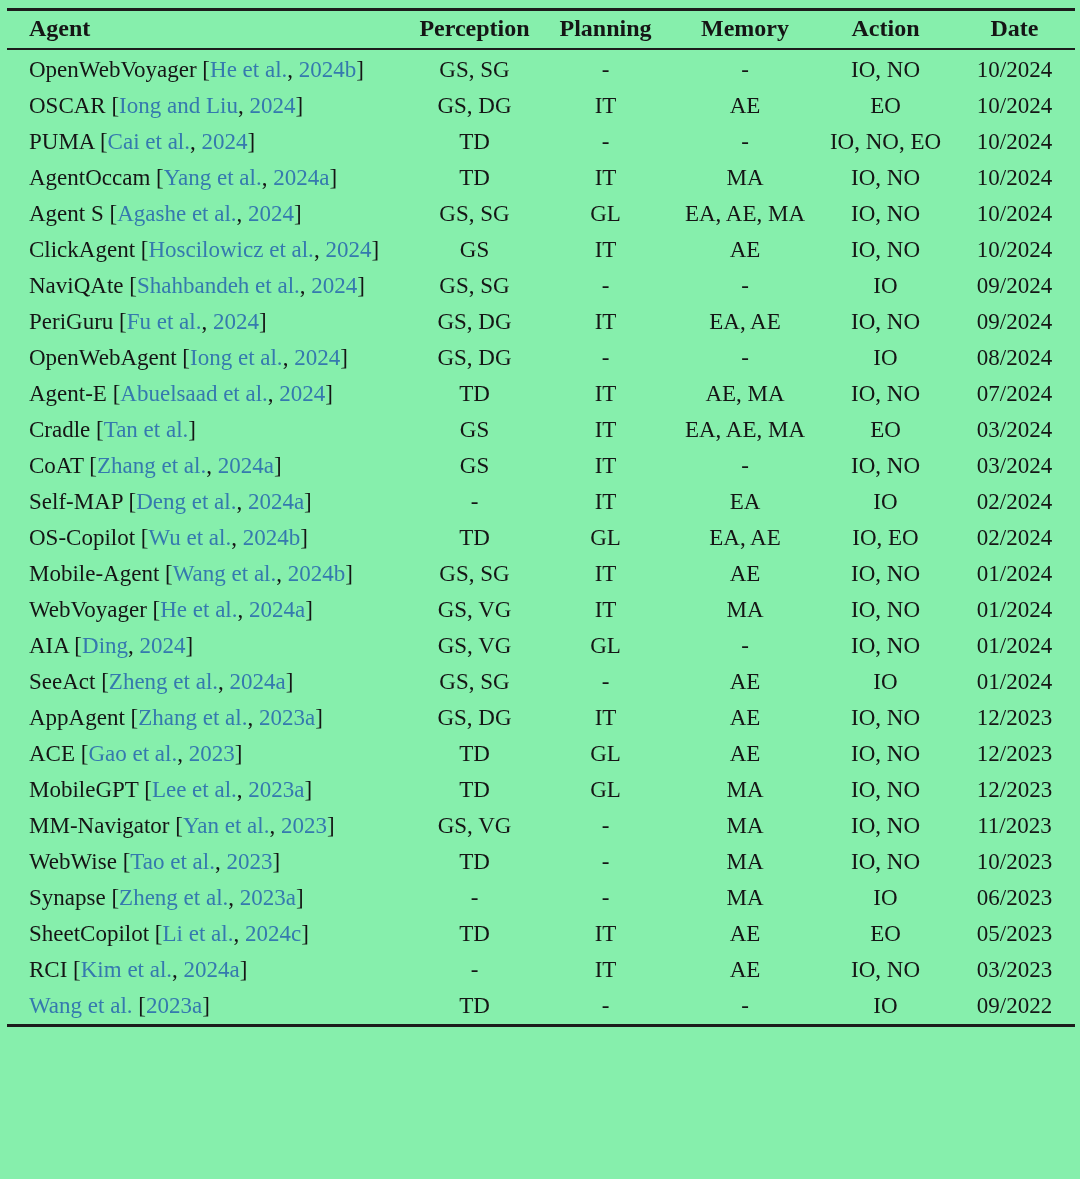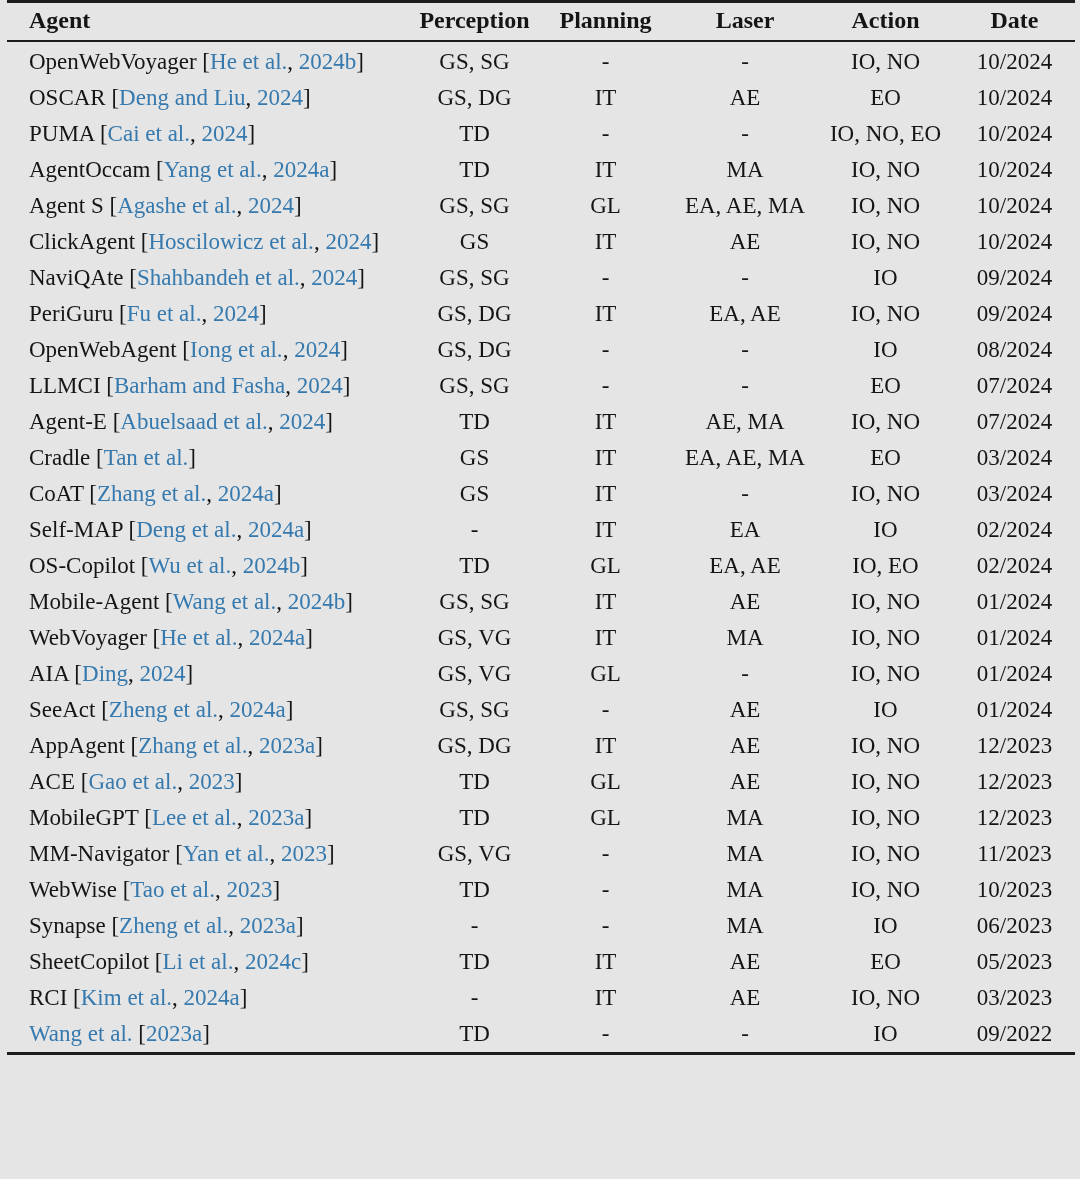--- a/index.html
+++ b/index.html
@@ -3,23 +3,23 @@
 <meta charset="utf-8">
 <style>
   html, body {
     margin: 0;
     padding: 0;
     background: #ffffff;
   }
   .page {
     width: 1080px;
     height: 1179px;
-    background: #e5e5e5;
+    background: #86efac;
     box-sizing: border-box;
-    padding: 0 7px 0 7px;
+    padding: 8px 7px 0 7px;
     font-family: "Liberation Serif", "DejaVu Serif", serif;
     color: #151515;
   }
   table.agents-table {
     width: 100%;
     border-collapse: collapse;
     table-layout: fixed;
     border-top: 3px solid #1c1c1c;
     border-bottom: 3px solid #1c1c1c;
   }
@@ -74,36 +74,36 @@
       <col class="c-planning">
       <col class="c-memory">
       <col class="c-action">
       <col class="c-date">
     </colgroup>
     <thead>
       <tr>
         <th class="agent-h">Agent</th>
         <th>Perception</th>
         <th>Planning</th>
-        <th>Laser</th>
+        <th>Memory</th>
         <th>Action</th>
         <th>Date</th>
       </tr>
     </thead>
     <tbody>
         <tr>
           <td class="agent-cell"><span>OpenWebVoyager [</span><span class="cite-link">He et al.</span><span>, </span><span class="cite-link">2024b</span><span>]</span></td>
           <td>GS, SG</td>
           <td>-</td>
           <td>-</td>
           <td>IO, NO</td>
           <td>10/2024</td>
         </tr>
         <tr>
-          <td class="agent-cell"><span>OSCAR [</span><span class="cite-link">Deng and Liu</span><span>, </span><span class="cite-link">2024</span><span>]</span></td>
+          <td class="agent-cell"><span>OSCAR [</span><span class="cite-link">Iong and Liu</span><span>, </span><span class="cite-link">2024</span><span>]</span></td>
           <td>GS, DG</td>
           <td>IT</td>
           <td>AE</td>
           <td>EO</td>
           <td>10/2024</td>
         </tr>
         <tr>
           <td class="agent-cell"><span>PUMA [</span><span class="cite-link">Cai et al.</span><span>, </span><span class="cite-link">2024</span><span>]</span></td>
           <td>TD</td>
           <td>-</td>
@@ -151,28 +151,20 @@
           <td>IO, NO</td>
           <td>09/2024</td>
         </tr>
         <tr>
           <td class="agent-cell"><span>OpenWebAgent [</span><span class="cite-link">Iong et al.</span><span>, </span><span class="cite-link">2024</span><span>]</span></td>
           <td>GS, DG</td>
           <td>-</td>
           <td>-</td>
           <td>IO</td>
           <td>08/2024</td>
-        </tr>
-        <tr>
-          <td class="agent-cell"><span>LLMCI [</span><span class="cite-link">Barham and Fasha</span><span>, </span><span class="cite-link">2024</span><span>]</span></td>
-          <td>GS, SG</td>
-          <td>-</td>
-          <td>-</td>
-          <td>EO</td>
-          <td>07/2024</td>
         </tr>
         <tr>
           <td class="agent-cell"><span>Agent-E [</span><span class="cite-link">Abuelsaad et al.</span><span>, </span><span class="cite-link">2024</span><span>]</span></td>
           <td>TD</td>
           <td>IT</td>
           <td>AE, MA</td>
           <td>IO, NO</td>
           <td>07/2024</td>
         </tr>
         <tr>

